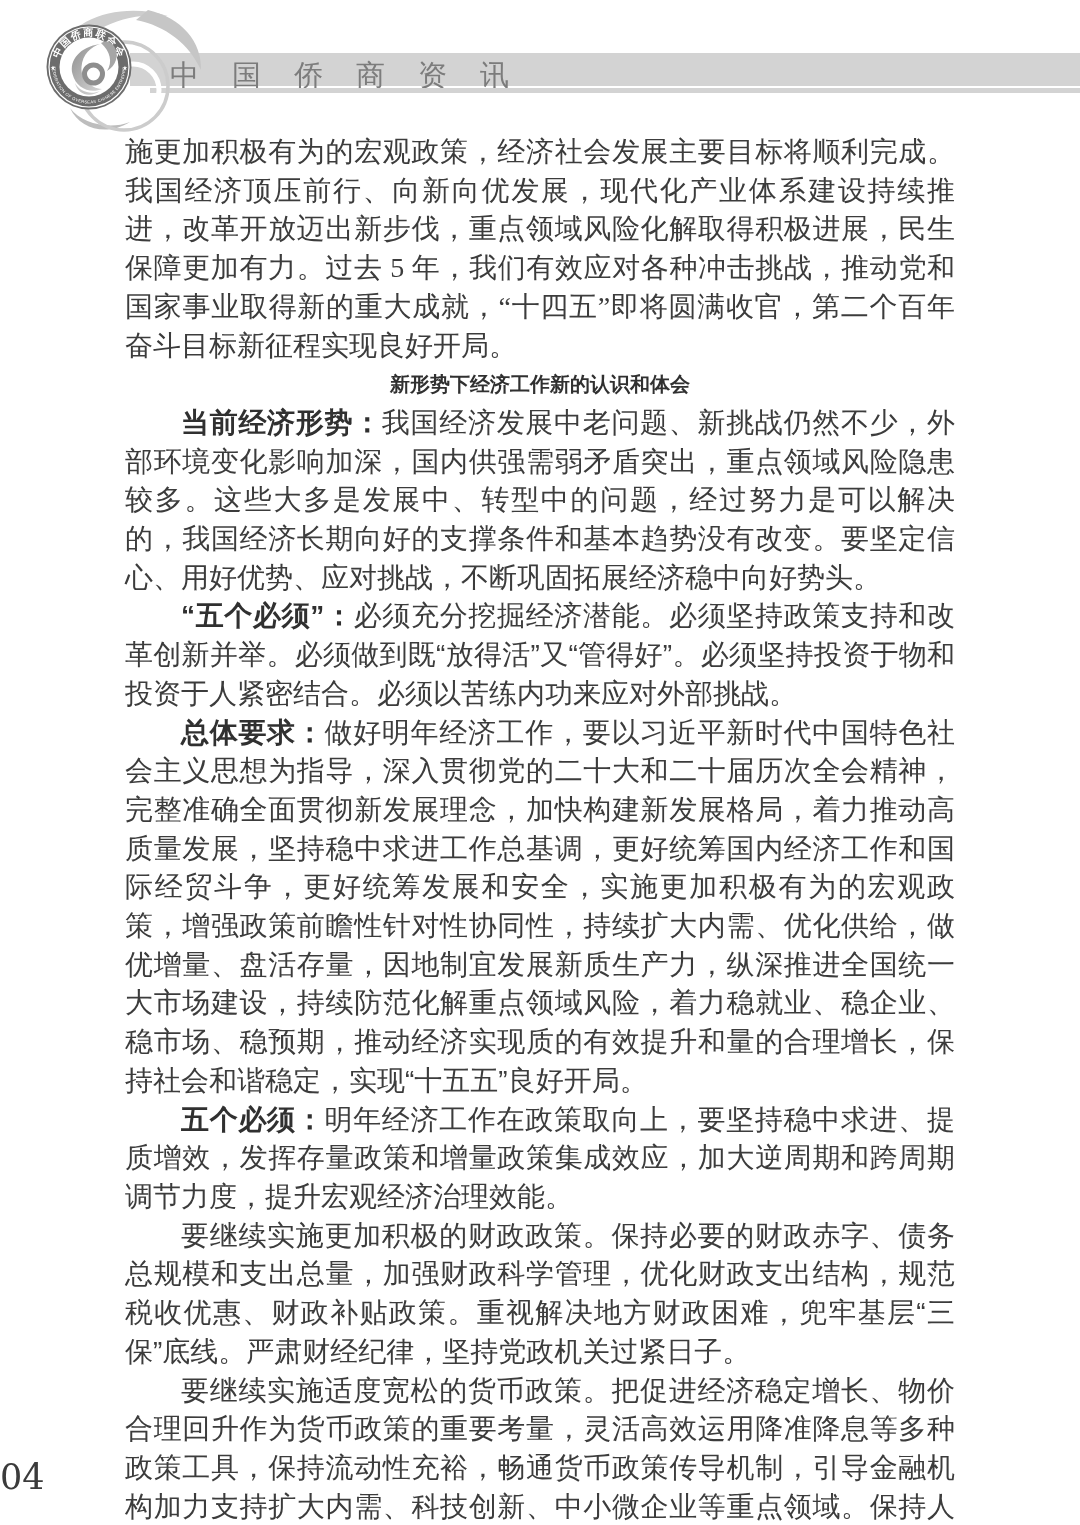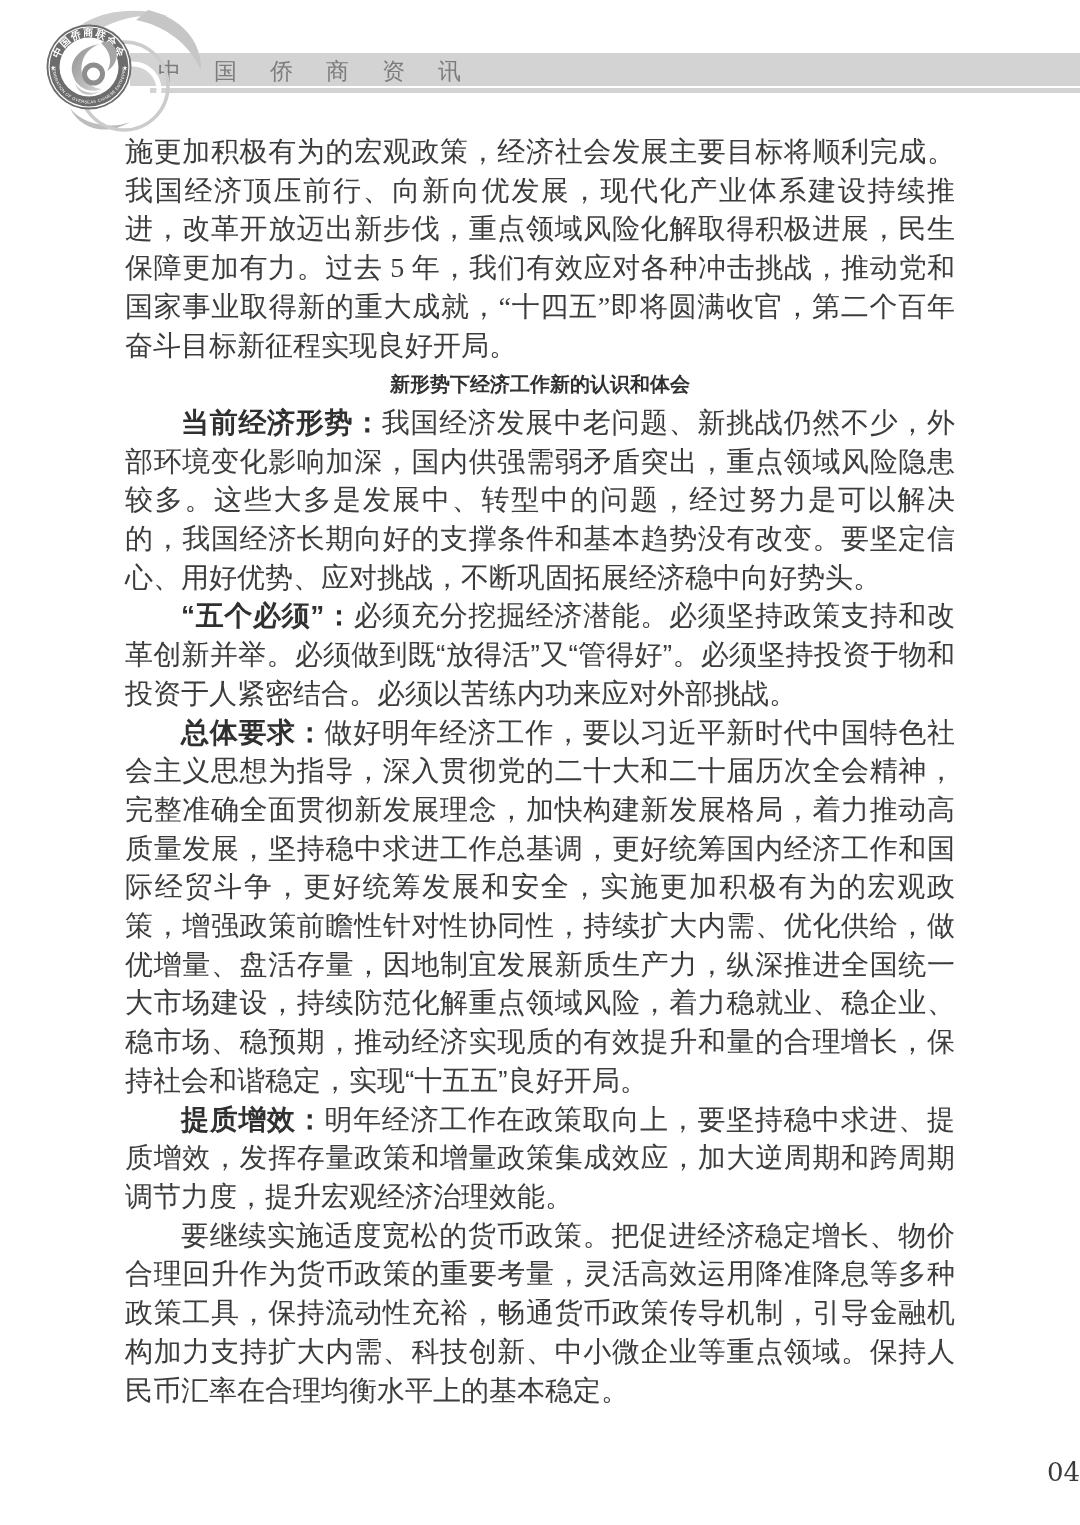--- a/index.html
+++ b/index.html
@@ -6,21 +6,21 @@
   body{
     width:1080px;height:1525px;position:relative;background:#ffffff;
     font-family:"Liberation Sans", sans-serif;
     -webkit-font-smoothing:antialiased;
   }
   .page{position:absolute;inset:0;overflow:hidden;background:#ffffff;}
 
   
   .band{position:absolute;left:130px;top:53px;right:0;height:33px;background:#d3d3d3;}
   .band-title{
-    position:absolute;left:28px;top:3px;font-size:23px;color:#7c7c7c;
+    position:absolute;left:40px;top:3px;font-size:29px;color:#7c7c7c;
     letter-spacing:33px;font-weight:400;white-space:nowrap;
   }
   .band-line{position:absolute;left:150px;top:88px;right:0;height:5px;background:#d3d3d3;}
   .logo-svg{position:absolute;left:30px;top:0;}
 
   
   .article{
     position:absolute;left:125px;width:830px;top:133px;
     font-size:28px;line-height:38.7px;color:#3c3c3c;
     text-align:justify;text-align-last:left;
@@ -28,22 +28,22 @@
   .article p{margin:0;text-indent:2em;}
   .article p.noindent{text-indent:0;font-family:Liberation Serif, serif;}
   .article .center-head{
     margin:0;font-size:20px;line-height:38.7px;text-align:center;text-align-last:center;
     font-weight:700;color:#303030;text-indent:0;
   }
   .lead{font-weight:700;color:#303030;}
 
   
   .pagenum{
-    position:absolute;left:0;right:0;top:1457px;text-align:right;
-    font-family:"DejaVu Serif", serif;font-size:26px;color:#3b3b3b;
+    position:absolute;left:0;right:0;top:1457px;text-align:left;
+    font-family:"DejaVu Serif", serif;font-size:35px;color:#3b3b3b;
   }
 </style>
 </head>
 <body>
 
 <div class="page">
 
   <header>
     <div class="band">
       <span class="band-title">中国侨商资讯</span>
@@ -106,22 +106,23 @@
     <p class="noindent">施更加积极有为的宏观政策，经济社会发展主要目标将顺利完成。我国经济顶压前行、向新向优发展，现代化产业体系建设持续推进，改革开放迈出新步伐，重点领域风险化解取得积极进展，民生保障更加有力。过去 5 年，我们有效应对各种冲击挑战，推动党和国家事业取得新的重大成就，“十四五”即将圆满收官，第二个百年奋斗目标新征程实现良好开局。</p>
 
     <h2 class="center-head">新形势下经济工作新的认识和体会</h2>
 
     <p><b class="lead">当前经济形势：</b><span>我国经济发展中老问题、新挑战仍然不少，外部环境变化影响加深，国内供强需弱矛盾突出，重点领域风险隐患较多。这些大多是发展中、转型中的问题，经过努力是可以解决的，我国经济长期向好的支撑条件和基本趋势没有改变。要坚定信心、用好优势、应对挑战，不断巩固拓展经济稳中向好势头。</span></p>
 
     <p><b class="lead">“五个必须”：</b><span>必须充分挖掘经济潜能。必须坚持政策支持和改革创新并举。必须做到既“放得活”又“管得好”。必须坚持投资于物和投资于人紧密结合。必须以苦练内功来应对外部挑战。</span></p>
 
     <p><b class="lead">总体要求：</b><span>做好明年经济工作，要以习近平新时代中国特色社会主义思想为指导，深入贯彻党的二十大和二十届历次全会精神，完整准确全面贯彻新发展理念，加快构建新发展格局，着力推动高质量发展，坚持稳中求进工作总基调，更好统筹国内经济工作和国际经贸斗争，更好统筹发展和安全，实施更加积极有为的宏观政策，增强政策前瞻性针对性协同性，持续扩大内需、优化供给，做优增量、盘活存量，因地制宜发展新质生产力，纵深推进全国统一大市场建设，持续防范化解重点领域风险，着力稳就业、稳企业、稳市场、稳预期，推动经济实现质的有效提升和量的合理增长，保持社会和谐稳定，实现“十五五”良好开局。</span></p>
 
-    <p><b class="lead">提质增效：</b><span>明年经济工作在政策取向上，要坚持稳中求进、提质增效，发挥存量政策和增量政策集成效应，加大逆周期和跨周期调节力度，提升宏观经济治理效能。</span></p>
+    <p><b class="lead">五个必须：</b><span>明年经济工作在政策取向上，要坚持稳中求进、提质增效，发挥存量政策和增量政策集成效应，加大逆周期和跨周期调节力度，提升宏观经济治理效能。</span></p>
 
+    <p>要继续实施更加积极的财政政策。保持必要的财政赤字、债务总规模和支出总量，加强财政科学管理，优化财政支出结构，规范税收优惠、财政补贴政策。重视解决地方财政困难，兜牢基层“三保”底线。严肃财经纪律，坚持党政机关过紧日子。</p>
 
     <p>要继续实施适度宽松的货币政策。把促进经济稳定增长、物价合理回升作为货币政策的重要考量，灵活高效运用降准降息等多种政策工具，保持流动性充裕，畅通货币政策传导机制，引导金融机构加力支持扩大内需、科技创新、中小微企业等重点领域。保持人民币汇率在合理均衡水平上的基本稳定。</p>
 
   </main>
 
   <footer>
     <div class="pagenum">04</div>
   </footer>
 
 </div>

